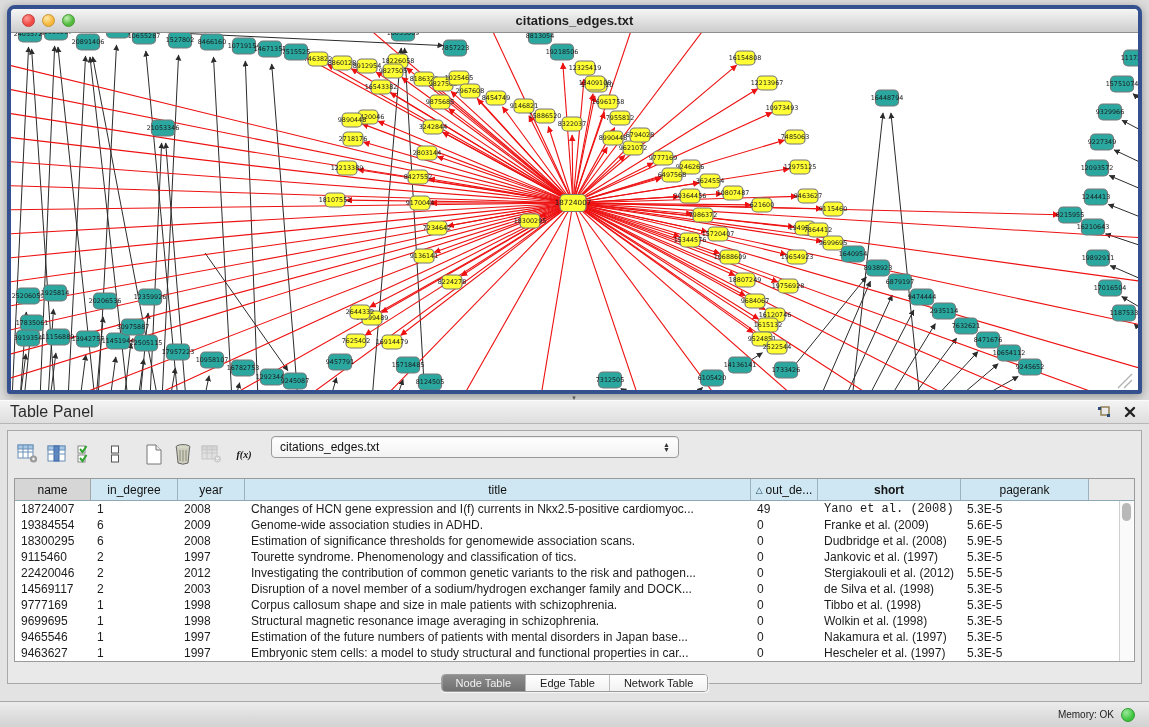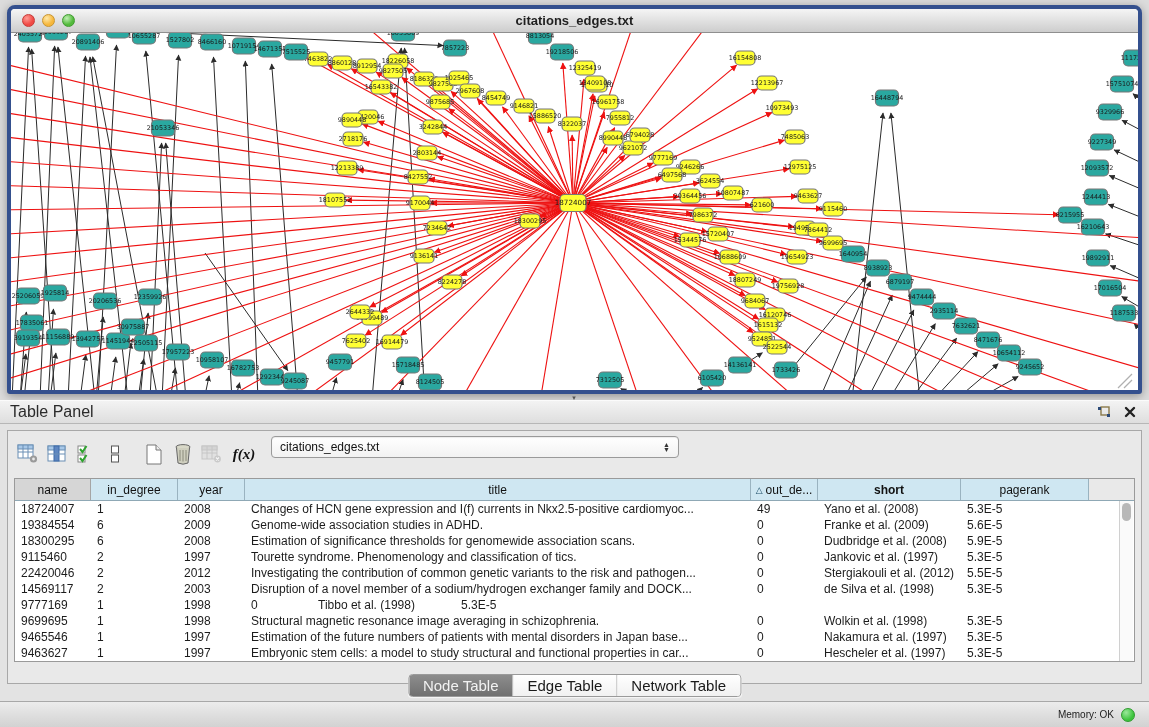--- a/index.html
+++ b/index.html
@@ -27,21 +27,21 @@
   #panel-title{font-size:16px;color:#2b2b2b;}
   #panel-header .spacer{flex:1;}
   .hdr-icon{width:18px;height:16px;margin-left:8px;display:flex;align-items:center;justify-content:center;cursor:default;}
   #inner-panel{position:absolute;left:7px;top:30px;width:1135px;height:254px;box-sizing:border-box;
     border:1px solid #a8a8a8;background:#e9e9e9;}
 
   
   #toolbar{position:absolute;left:6px;top:8px;height:30px;display:flex;align-items:center;}
   .tbtn{width:27px;height:26px;display:flex;align-items:center;justify-content:center;margin-right:2px;}
   .tbtn svg{display:block;}
-  #fx-btn{font-family:"Liberation Serif",serif;font-style:italic;font-weight:bold;font-size:15px;color:#111;width:34px;text-align:center;}
+  #fx-btn{font-family:"Liberation Serif",serif;font-style:italic;font-weight:bold;font-size:10px;color:#111;width:34px;text-align:center;}
   #table-select{position:absolute;left:263px;top:5px;width:408px;height:22px;box-sizing:border-box;border:1px solid #9a9a9a;
     border-radius:4px;background:linear-gradient(#ffffff,#f2f2f2);display:flex;align-items:center;padding:0 8px;
     font-size:12px;color:#111;box-shadow:inset 0 1px 1px rgba(0,0,0,.08);}
   #table-select .grow{flex:1;}
   #select-arrows{display:flex;flex-direction:column;line-height:5px;font-size:7px;color:#333;align-items:center;}
 
   
   #grid{position:absolute;left:6px;top:47px;width:1121px;height:184px;box-sizing:border-box;border:1px solid #9a9a9a;background:#fff;overflow:hidden;}
   #grid-header{display:flex;height:21px;background:#cfe7f2;border-bottom:1px solid #8fa8b5;}
   .hcell{box-sizing:border-box;border-right:1px solid #9ab3c0;display:flex;align-items:center;justify-content:center;
@@ -50,21 +50,21 @@
   .hcell .sort{font-size:9px;color:#20506a;margin-right:3px;}
   .hcell.filler{border-right:none;background:#e9e9e9;flex:1;}
   .trow{display:flex;height:16px;align-items:center;}
   .tcell{box-sizing:border-box;padding-left:6px;font-size:12px;color:#1c1c1c;overflow:hidden;white-space:nowrap;}
   #vscroll{position:absolute;right:1px;top:22px;width:13px;height:160px;background:#fafafa;border-left:1px solid #d0d0d0;}
   #vthumb{position:absolute;left:2px;top:2px;width:9px;height:18px;border-radius:5px;background:#b8b8b8;}
 
   
   #tabs{position:absolute;left:50%;transform:translateX(-50%);top:243px;display:flex;border:1px solid #9a9a9a;
     border-radius:4px;overflow:hidden;background:#fdfdfd;box-shadow:0 1px 1px rgba(255,255,255,.7);}
-  .tab{padding:2px 14px;font-size:15px;color:#1a1a1a;border-right:1px solid #b5b5b5;background:linear-gradient(#ffffff,#f1f1f1);}
+  .tab{padding:2px 14px;font-size:11px;color:#1a1a1a;border-right:1px solid #b5b5b5;background:linear-gradient(#ffffff,#f1f1f1);}
   .tab:last-child{border-right:none;}
   .tab.active{background:linear-gradient(#8d8d8d,#707070);color:#f2f2f2;}
   #tabs-line{position:absolute;left:0;top:252px;width:100%;height:1px;background:#bdbdbd;z-index:-1;}
 
   
   #status-bar{position:absolute;left:0;bottom:0;width:1149px;height:26px;background:linear-gradient(#ececec,#d2d2d2);
     border-top:1px solid #a8a8a8;display:flex;align-items:center;justify-content:flex-end;padding-right:14px;box-sizing:border-box;}
   #memory-label{font-size:10px;color:#222;margin-right:7px;margin-left:16px;}
   #memory-dot{width:14px;height:14px;border-radius:50%;background:radial-gradient(circle at 35% 30%,#9ae89a,#3dc43d 65%);border:1px solid #2f9b2f;box-sizing:border-box;}
 </style>
@@ -634,21 +634,21 @@
           </div>
           <div class="hcell filler"></div>
         </div>
       <div id="grid-body">
           <div class="trow">
             <div class="tcell" style="width: 76px;">18724007</div>
             <div class="tcell" style="width: 87px;">1</div>
             <div class="tcell" style="width: 67px;">2008</div>
             <div class="tcell" style="width: 506px;">Changes of HCN gene expression and I(f) currents in Nkx2.5-positive cardiomyoc...</div>
             <div class="tcell" style="width: 67px;">49</div>
-            <div class="tcell" style="width: 143px;">Yano et al. (2008)</div>
+            <div class="tcell" style="width: 143px; font-family: Liberation Mono, monospace;">Yano et al. (2008)</div>
             <div class="tcell" style="width: 128px;">5.3E-5</div>
           </div>
           <div class="trow">
             <div class="tcell" style="width: 76px;">19384554</div>
             <div class="tcell" style="width: 87px;">6</div>
             <div class="tcell" style="width: 67px;">2009</div>
             <div class="tcell" style="width: 506px;">Genome-wide association studies in ADHD.</div>
             <div class="tcell" style="width: 67px;">0</div>
             <div class="tcell" style="width: 143px;">Franke et al. (2009)</div>
             <div class="tcell" style="width: 128px;">5.6E-5</div>
@@ -686,20 +686,21 @@
             <div class="tcell" style="width: 67px;">2003</div>
             <div class="tcell" style="width: 506px;">Disruption of a novel member of a sodium/hydrogen exchanger family and DOCK...</div>
             <div class="tcell" style="width: 67px;">0</div>
             <div class="tcell" style="width: 143px;">de Silva et al. (1998)</div>
             <div class="tcell" style="width: 128px;">5.3E-5</div>
           </div>
           <div class="trow">
             <div class="tcell" style="width: 76px;">9777169</div>
             <div class="tcell" style="width: 87px;">1</div>
             <div class="tcell" style="width: 67px;">1998</div>
+            <div class="tcell" style="width: 506px;">Corpus callosum shape and size in male patients with schizophrenia.</div>
             <div class="tcell" style="width: 67px;">0</div>
             <div class="tcell" style="width: 143px;">Tibbo et al. (1998)</div>
             <div class="tcell" style="width: 128px;">5.3E-5</div>
           </div>
           <div class="trow">
             <div class="tcell" style="width: 76px;">9699695</div>
             <div class="tcell" style="width: 87px;">1</div>
             <div class="tcell" style="width: 67px;">1998</div>
             <div class="tcell" style="width: 506px;">Structural magnetic resonance image averaging in schizophrenia.</div>
             <div class="tcell" style="width: 67px;">0</div>

